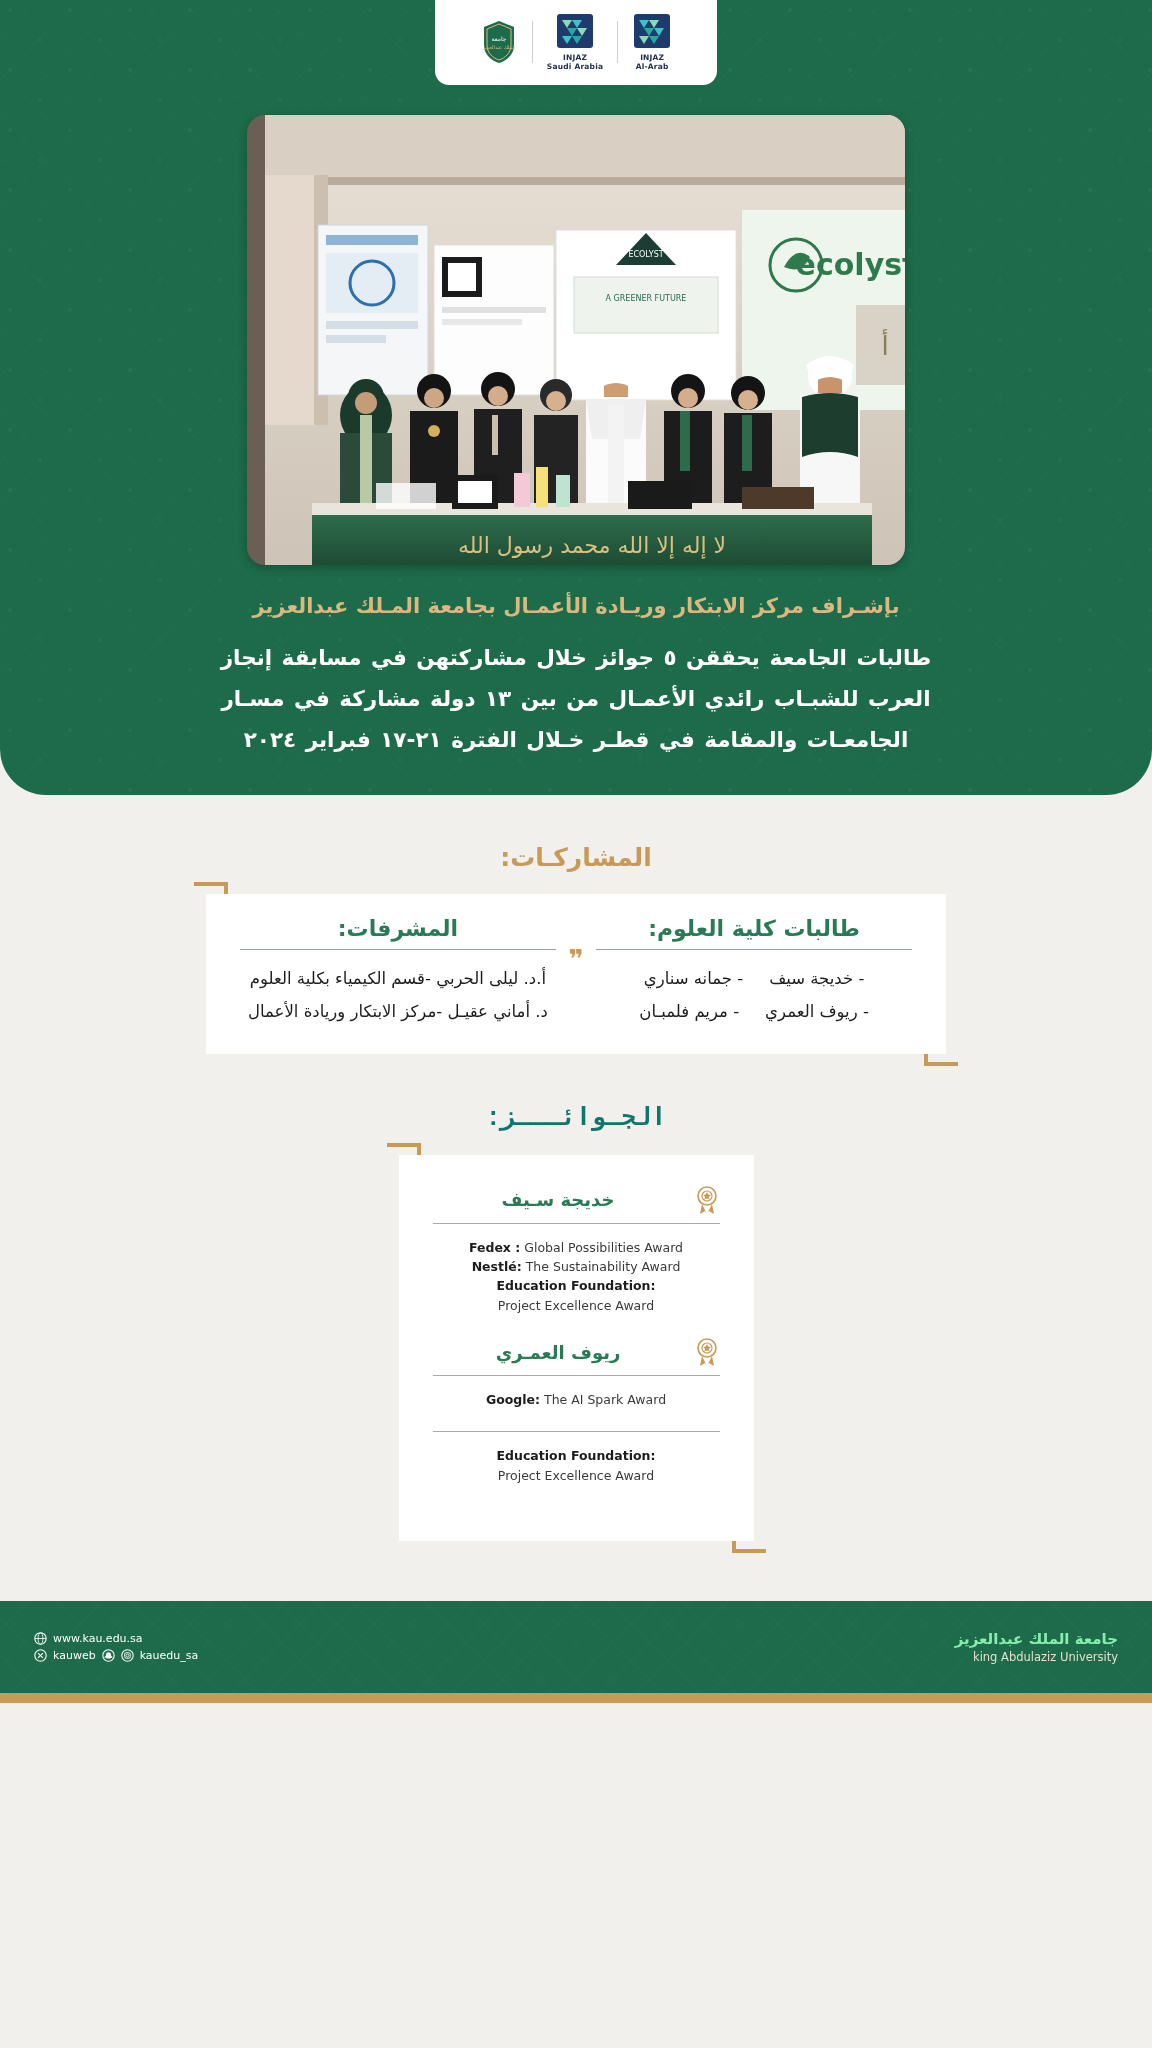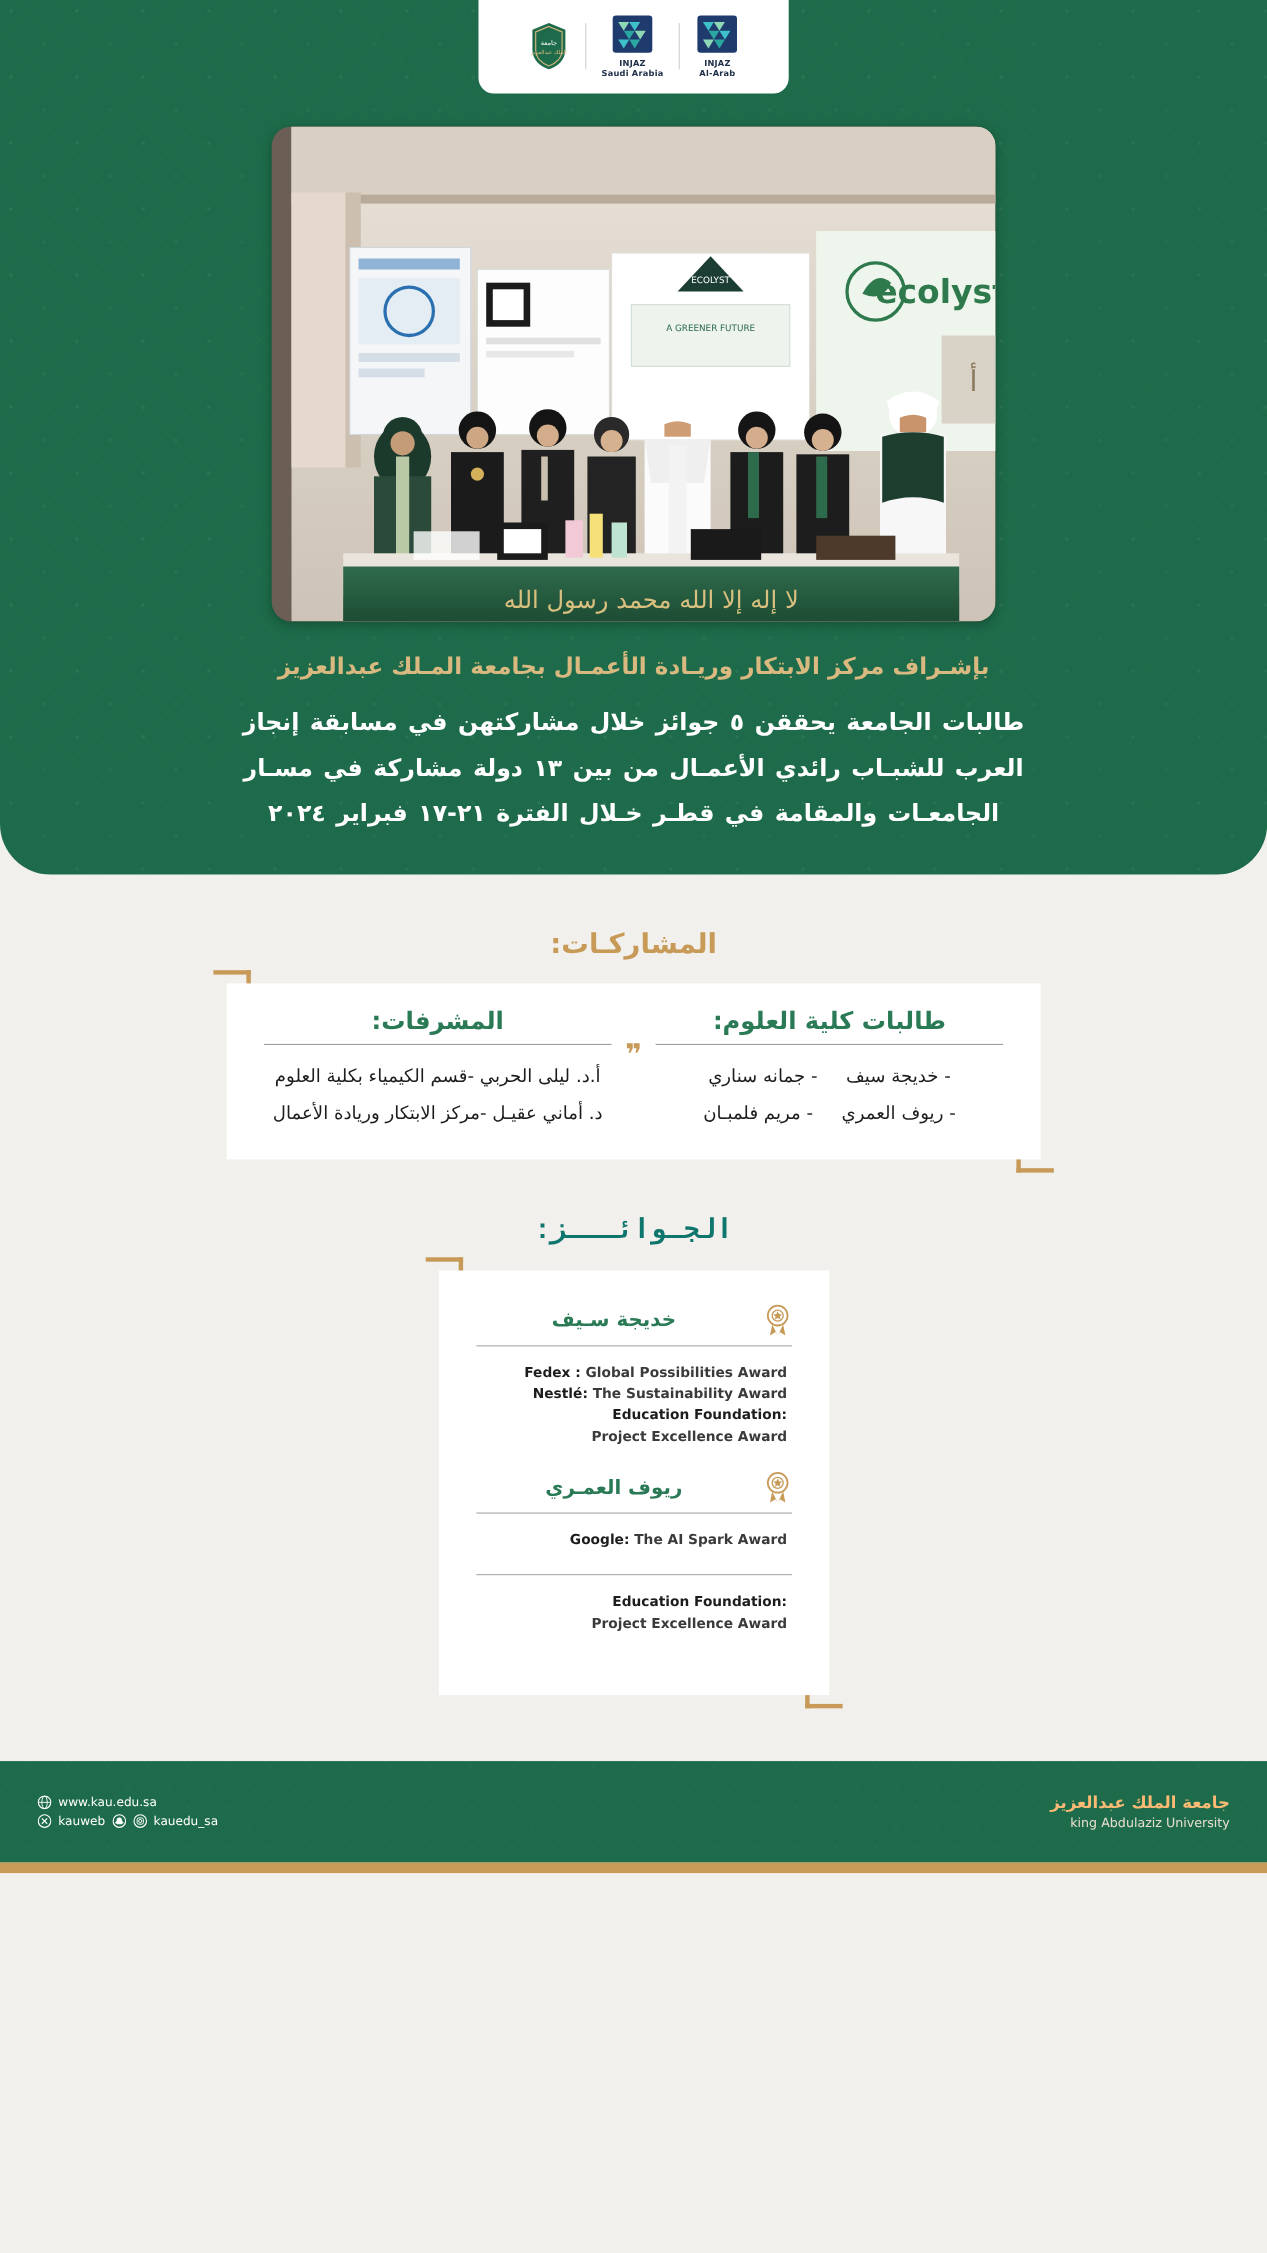--- a/index.html
+++ b/index.html
@@ -162,21 +162,21 @@
   .award-name {
     color: #2a7a56;
     font-size: 18px;
     font-weight: bold;
     flex: 1;
     text-align: center;
     letter-spacing: .5px;
   }
   .rosette { width: 26px; height: 30px; flex: none; }
   .award-rule { height: 1px; background: #a7aaa6; margin: 2px 0 14px; }
-  .award-lines { direction: ltr; text-align: right; padding: 0 4px 16px; font-weight: bold; }
+  .award-lines { direction: ltr; text-align: center; padding: 0 4px 16px; }
   .award-lines div { font-size: 12.5px; color: #3a3a3a; line-height: 1.55; }
   .award-lines b { color: #1c1c1c; }
 
   
   .footer {
     background: #1d6b4a;
     height: 92px;
     display: flex;
     align-items: center;
     justify-content: space-between;
@@ -188,21 +188,21 @@
     position: absolute; inset: 0; opacity: .16;
     background-image:
       repeating-linear-gradient(45deg, rgba(255,255,255,.08) 0 2px, transparent 2px 26px),
       repeating-linear-gradient(-45deg, rgba(255,255,255,.08) 0 2px, transparent 2px 26px);
     pointer-events: none;
   }
   .footer-left { position: relative; z-index: 2; color:#fff; font-size: 11px; direction: ltr; text-align: center; }
   .f-row { display: flex; align-items: center; gap: 6px; margin: 4px 0; }
   .f-ic { width: 13px; height: 13px; flex: none; }
   .footer-right { position: relative; z-index: 2; text-align: right; color: #fff; }
-  .f-ar { font-size: 15px; font-weight: bold; color: #fdba74; }
+  .f-ar { font-size: 15px; font-weight: bold; color: #86efac; }
   .f-en { font-size: 11.5px; color: #e8ded0; margin-top: 2px; }
   .footer-strip { height: 10px; background: #c79a57; }
 </style>
 </head>
 <body>
 
 <div class="hero">
   <div class="hero-pattern"></div>
   <div class="hero-inner">
 

